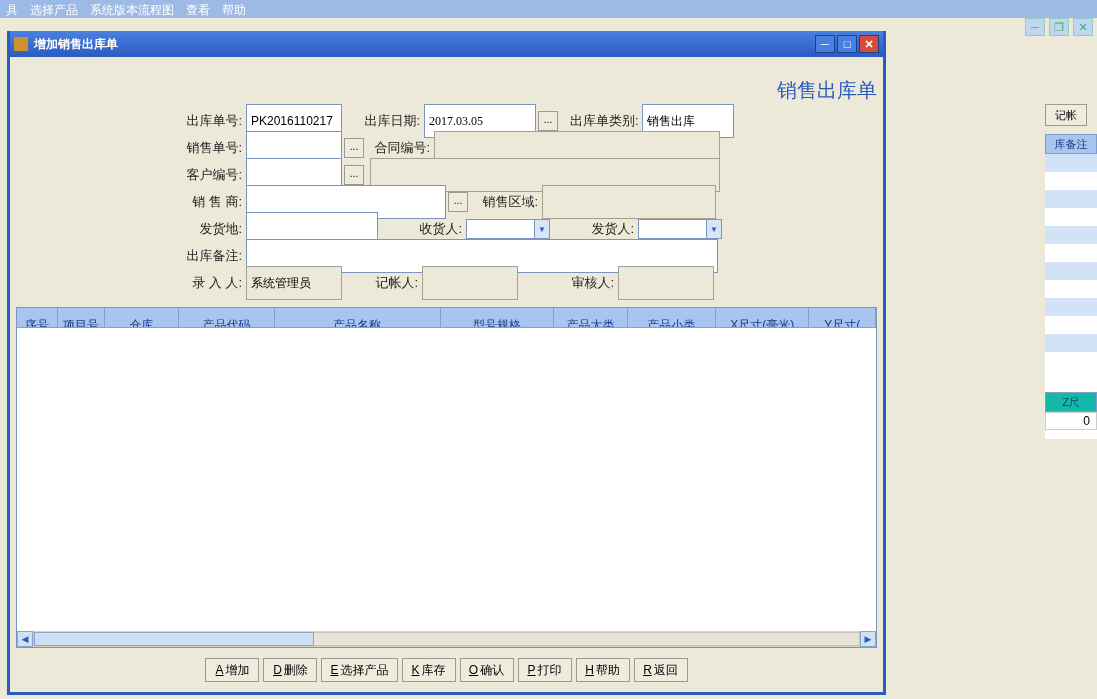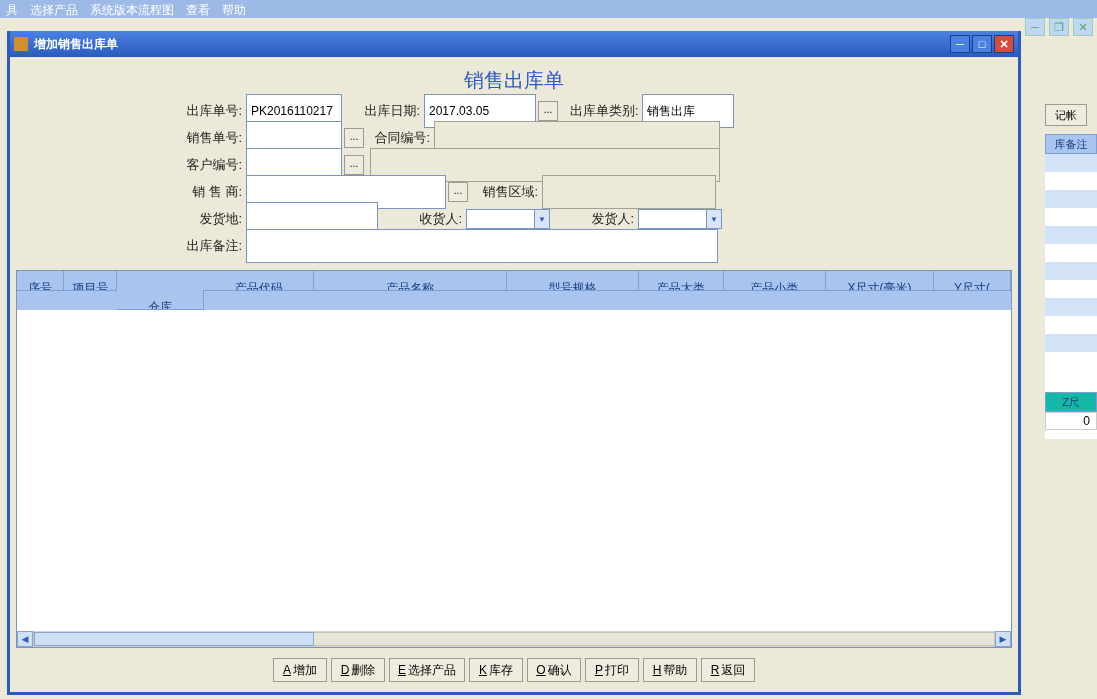--- a/index.html
+++ b/index.html
@@ -99,21 +99,21 @@
   text-align: right;
   padding-right: 6px;
   line-height: 16px;
 }
 
 
 .modal {
   position: absolute;
   left: 7px;
   top: 31px;
-  width: 1014px;
+  width: 879px;
   height: 664px;
   background: #ece9d8;
   border: 3px solid #2a5bbf;
   border-top: none;
 }
 .modal-title {
   height: 26px;
   background: linear-gradient(#4a81e0, #2a5bbf);
   color: #fff;
   display: flex;
@@ -142,25 +142,25 @@
   cursor: default;
 }
 .win-btn.close { background: #d64b3a; }
 .modal-body {
   padding: 6px;
   height: calc(100% - 26px);
   display: flex;
   flex-direction: column;
 }
 .doc-title {
-  text-align: center;
+  text-align: right;
   font-size: 20px;
   color: #2a5bbf;
   font-family: "SimSun", serif;
-  margin: 4px 0 6px 0;
+  margin: 14px 0 6px 0;
 }
 .form-rows { padding-left: 166px; }
 .frow {
   display: flex;
   align-items: center;
   margin-bottom: 5px;
   height: 22px;
 }
 .flabel {
   width: 60px;
@@ -341,21 +341,21 @@
   <div class="modal-body">
     <div class="doc-title">销售出库单</div>
 
     <div class="form-rows">
 
       <div class="frow">
         <span class="flabel">出库单号:</span>
         <input class="inp" style="width: 96px;" value="PK2016110217">
         <span class="gap"></span>
         <span class="flabel">出库日期:</span>
-        <input class="inp" style="width: 112px;" value="2017.03.05">
+        <input class="inp" style="width: 112px; font-family: Liberation Serif, serif;" value="2017.03.05">
         <div class="lookup-btn">...</div>
         <span style="width:12px"></span>
         <span class="flabel" style="width:68px">出库单类别:</span>
         <input class="inp" style="width: 92px;" value="销售出库">
       </div>
 
       <div class="frow">
         <span class="flabel">销售单号:</span>
         <input class="inp" style="width: 96px;">
         <div class="lookup-btn">...</div>
@@ -396,28 +396,38 @@
           <input style="width: 68px;">
           <span class="cbtn">▼</span>
         </span>
       </div>
 
       <div class="frow">
         <span class="flabel">出库备注:</span>
         <input class="inp" style="width: 472px;">
       </div>
 
+      <div class="frow">
+        <span class="flabel">录 入 人:</span>
+        <input class="inp ro" style="width: 96px;" value="系统管理员">
+        <span style="width:20px"></span>
+        <span class="flabel w56">记帐人:</span>
+        <input class="inp ro" style="width: 96px;">
+        <span style="width:40px"></span>
+        <span class="flabel w56">审核人:</span>
+        <input class="inp ro" style="width: 96px;">
+      </div>
 
     </div>
 
     <div class="grid-wrap">
       <div class="grid-head" id="grid-head">
           <div class="gh" style="width: 48px;">序号</div>
           <div class="gh" style="width: 54px;">项目号</div>
-          <div class="gh" style="width: 88px; margin-top: 19px;">仓库</div>
+          <div class="gh" style="width: 88px;">仓库</div>
           <div class="gh" style="width: 112px;">产品代码</div>
           <div class="gh" style="width: 196px;">产品名称</div>
           <div class="gh" style="width: 134px;">型号规格</div>
           <div class="gh" style="width: 86px;">产品大类</div>
           <div class="gh" style="width: 104px;">产品小类</div>
           <div class="gh" style="width: 110px;">X尺寸(毫米)</div>
           <div class="gh" style="width: 78px;">Y尺寸(</div>
         </div>
       <div class="grid-body"></div>
       <div class="grid-hscroll">

